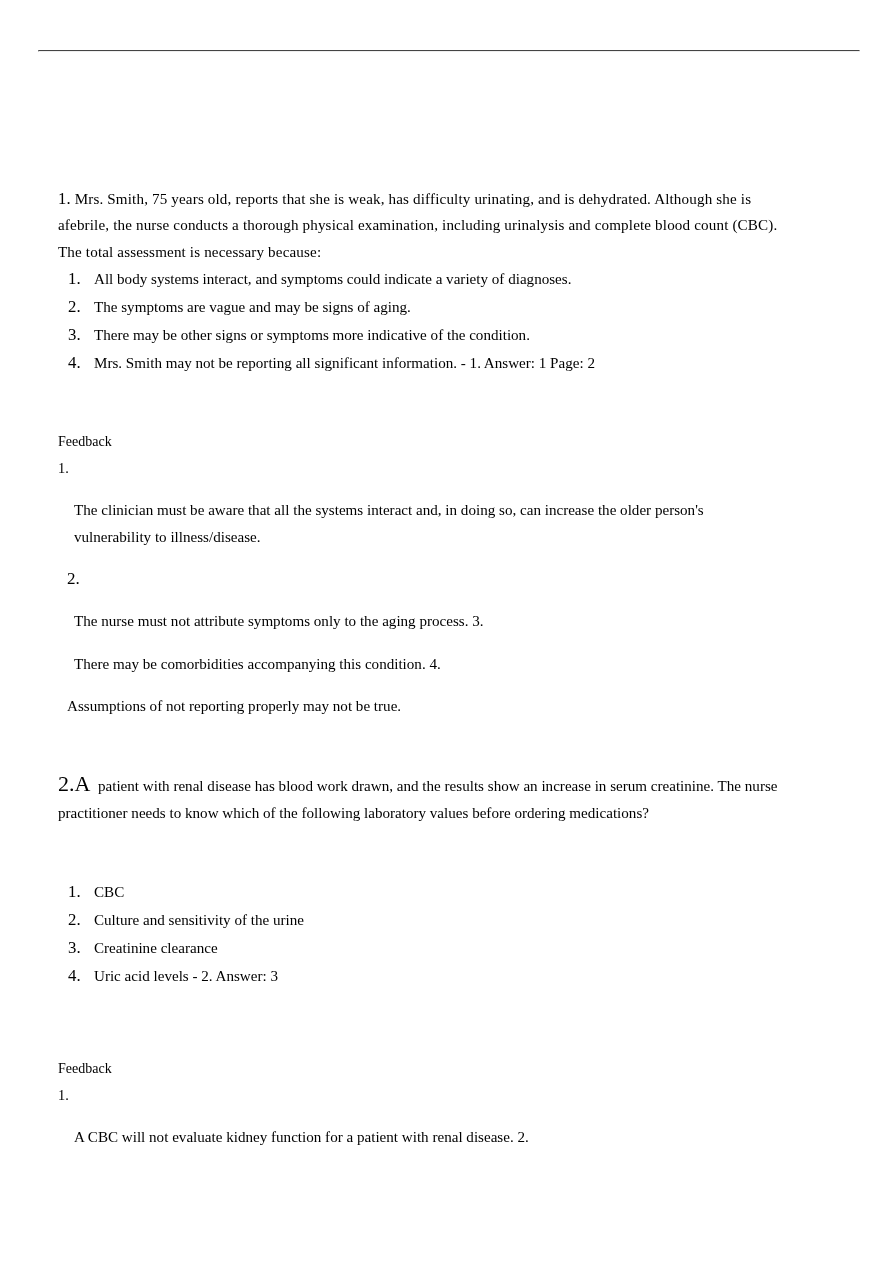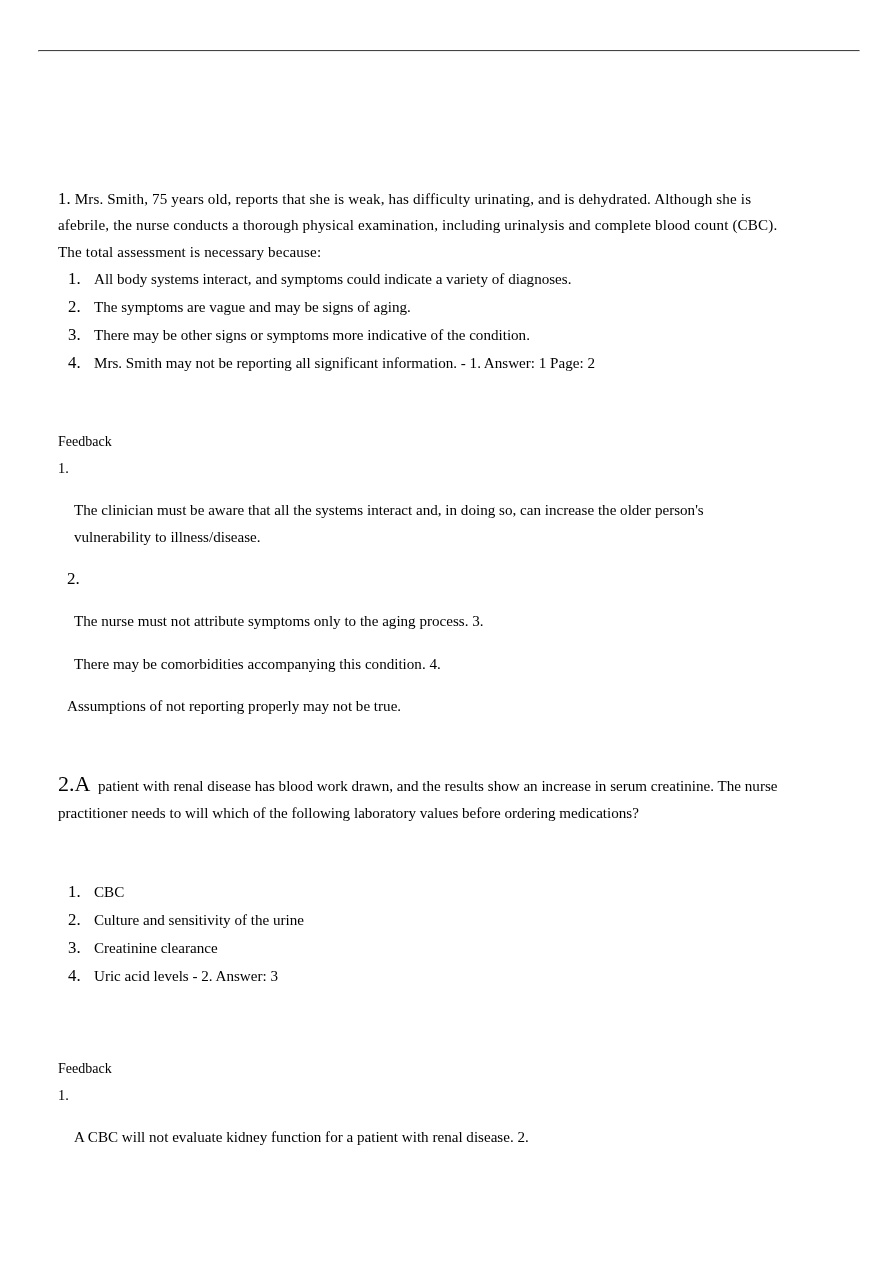--- a/index.html
+++ b/index.html
@@ -171,21 +171,21 @@
         <p class="fb-num-2">2.</p>
         <p class="fb-body">The nurse must not attribute symptoms only to the aging process. 3.</p>
         <p class="fb-body">There may be comorbidities accompanying this condition. 4.</p>
         <p class="fb-body-indent">Assumptions of not reporting properly may not be true.</p>
       </div>
     </div>
 
     <div class="gap-lg"></div>
 
     <div>
-      <p class="q2-stem"><span class="qlead">2.A</span>&nbsp; <span>patient with renal disease has blood work drawn, and the results show an increase in serum creatinine. The nurse practitioner needs to will which of the following laboratory values before ordering medications?</span></p>
+      <p class="q2-stem"><span class="qlead">2.A</span>&nbsp; <span>patient with renal disease has blood work drawn, and the results show an increase in serum creatinine. The nurse practitioner needs to know which of the following laboratory values before ordering medications?</span></p>
 
       <div class="gap-lg"></div>
 
       <ol class="opts">
         <li class="opt">
           <span class="opt-num">1.</span>
           <span class="opt-text">CBC</span>
         </li>
         <li class="opt">
           <span class="opt-num">2.</span>

